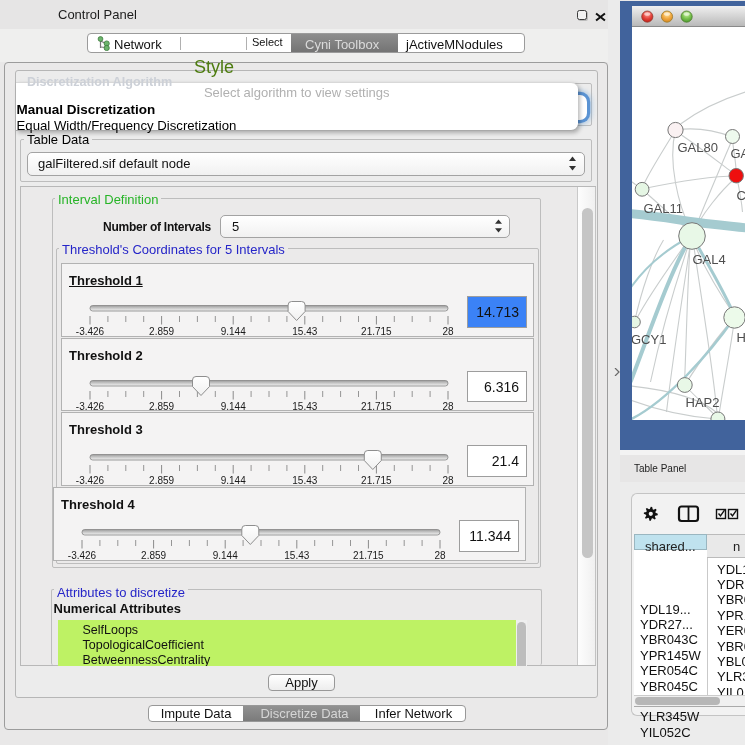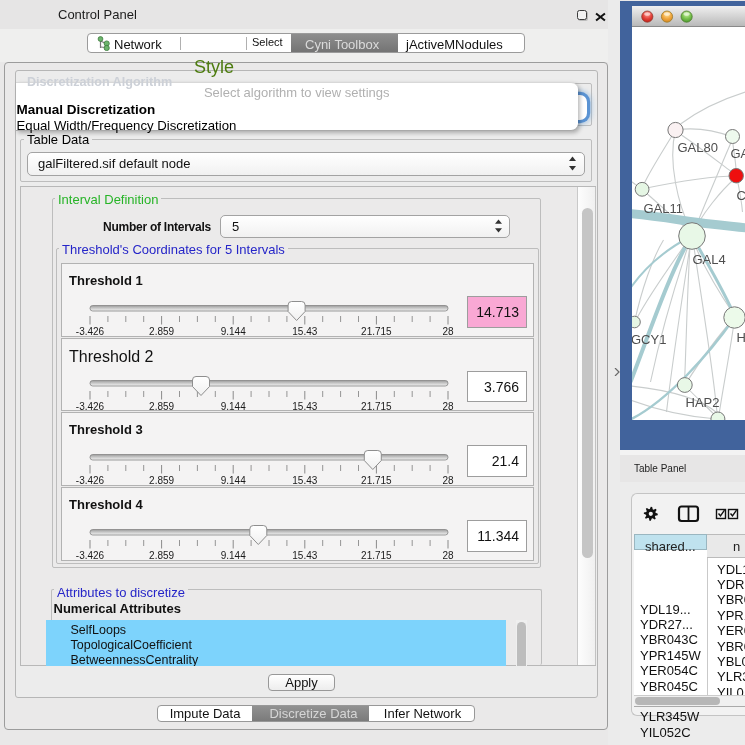--- a/index.html
+++ b/index.html
@@ -68,21 +68,21 @@
 <div class="abs" style="left:232px;top:218.5px;font-size:13px;color:#111;">5</div>
 <svg class="abs" style="left:494px;top:219px;" width="9" height="14" viewBox="0 0 9 14">
 <path d="M4.5 0.5 L8 4.7 L1 4.7 Z" fill="#333"></path>
     <path d="M4.5 13.5 L8 9.3 L1 9.3 Z" fill="#333"></path>
 </svg>
 
 <div class="grpborder" style="left:55.5px;top:248px;width:483.5px;height:316px;"></div>
 <div class="grptitle" style="left:59px;top:241.5px;color:#2525c8;background:#ebeaea;">Threshold's Coordinates for 5 Intervals</div>
 
 <div class="abs" style="left:61px;top:263px;width:472.5px;height:73.5px;background:#f4f3f3;border:1px solid #b2b2b2;">
-<div style="position:absolute;left:7px;top:9px;font-size:13px;font-weight:bold;color:#111;">Threshold 1</div>
+<div style="position:absolute;left:7px;top:9px;font-size:13px;font-weight:bold;color:#111;text-decoration:underline;">Threshold 1</div>
 <svg style="position:absolute;left:0;top:0;" width="472" height="73" viewBox="0 0 472 73">
 <defs>
         <linearGradient id="tr1" x1="0" y1="0" x2="0" y2="1">
           <stop offset="0" stop-color="#9a9a9a"></stop>
           <stop offset="0.45" stop-color="#c6c6c6"></stop>
           <stop offset="1" stop-color="#f2f2f2"></stop>
         </linearGradient>
 <linearGradient id="th1" x1="0" y1="0" x2="0" y2="1">
           <stop offset="0" stop-color="#ffffff"></stop>
           <stop offset="1" stop-color="#f0f0f0"></stop>
@@ -111,24 +111,24 @@
       <line x1="368.1" y1="52" x2="368.1" y2="58" stroke="#8a8a8a" stroke-width="0.9"></line>
       <line x1="386.0" y1="52" x2="386.0" y2="60.5" stroke="#8a8a8a" stroke-width="1"></line>
 <text x="28.0" y="71" text-anchor="middle" font-size="10" fill="#1a1a1a">-3.426</text>
       <text x="99.6" y="71" text-anchor="middle" font-size="10" fill="#1a1a1a">2.859</text>
       <text x="171.2" y="71" text-anchor="middle" font-size="10" fill="#1a1a1a">9.144</text>
       <text x="242.8" y="71" text-anchor="middle" font-size="10" fill="#1a1a1a">15.43</text>
       <text x="314.4" y="71" text-anchor="middle" font-size="10" fill="#1a1a1a">21.715</text>
       <text x="386.0" y="71" text-anchor="middle" font-size="10" fill="#1a1a1a">28</text>
 <path d="M 226.1,41 Q 226.1,37.5 229.6,37.5 L 239.6,37.5 Q 243.1,37.5 243.1,41 L 243.1,47.5 L 234.6,56.5 L 226.1,47.5 Z" fill="url(#th1)" stroke="#8e8e8e" stroke-width="1"></path>
 </svg>
-<div style="position:absolute;left:405px;top:32px;width:60px;height:31.5px;background:#f9a8d4;border:1px solid #9d9d9d;font-size:14px;color:#111;text-align:right;line-height:30px;padding-right:7px;">14.713</div>
+<div style="position:absolute;left:405px;top:32px;width:60px;height:31.5px;background:#3b82f6;border:1px solid #9d9d9d;font-size:14px;color:#111;text-align:right;line-height:30px;padding-right:7px;">14.713</div>
 </div>
 <div class="abs" style="left:61px;top:337.7px;width:472.5px;height:73.5px;background:#f4f3f3;border:1px solid #b2b2b2;">
-<div style="position:absolute;left:7px;top:9px;font-size:16px;font-weight:normal;color:#111;">Threshold 2</div>
+<div style="position:absolute;left:7px;top:9px;font-size:13px;font-weight:bold;color:#111;">Threshold 2</div>
 <svg style="position:absolute;left:0;top:0;" width="472" height="73" viewBox="0 0 472 73">
 <defs>
         <linearGradient id="tr2" x1="0" y1="0" x2="0" y2="1">
           <stop offset="0" stop-color="#9a9a9a"></stop>
           <stop offset="0.45" stop-color="#c6c6c6"></stop>
           <stop offset="1" stop-color="#f2f2f2"></stop>
         </linearGradient>
 <linearGradient id="th2" x1="0" y1="0" x2="0" y2="1">
           <stop offset="0" stop-color="#ffffff"></stop>
           <stop offset="1" stop-color="#f0f0f0"></stop>
@@ -157,21 +157,21 @@
       <line x1="368.1" y1="52" x2="368.1" y2="58" stroke="#8a8a8a" stroke-width="0.9"></line>
       <line x1="386.0" y1="52" x2="386.0" y2="60.5" stroke="#8a8a8a" stroke-width="1"></line>
 <text x="28.0" y="71" text-anchor="middle" font-size="10" fill="#1a1a1a">-3.426</text>
       <text x="99.6" y="71" text-anchor="middle" font-size="10" fill="#1a1a1a">2.859</text>
       <text x="171.2" y="71" text-anchor="middle" font-size="10" fill="#1a1a1a">9.144</text>
       <text x="242.8" y="71" text-anchor="middle" font-size="10" fill="#1a1a1a">15.43</text>
       <text x="314.4" y="71" text-anchor="middle" font-size="10" fill="#1a1a1a">21.715</text>
       <text x="386.0" y="71" text-anchor="middle" font-size="10" fill="#1a1a1a">28</text>
 <path d="M 130.5,41 Q 130.5,37.5 134.0,37.5 L 144.0,37.5 Q 147.5,37.5 147.5,41 L 147.5,47.5 L 139.0,56.5 L 130.5,47.5 Z" fill="url(#th2)" stroke="#8e8e8e" stroke-width="1"></path>
 </svg>
-<div style="position:absolute;left:405px;top:32px;width:60px;height:31.5px;background:#fff;border:1px solid #9d9d9d;font-size:14px;color:#111;text-align:right;line-height:30px;padding-right:7px;">3.766</div>
+<div style="position:absolute;left:405px;top:32px;width:60px;height:31.5px;background:#fff;border:1px solid #9d9d9d;font-size:14px;color:#111;text-align:right;line-height:30px;padding-right:7px;">6.316</div>
 </div>
 <div class="abs" style="left:61px;top:412.4px;width:472.5px;height:73.5px;background:#f4f3f3;border:1px solid #b2b2b2;">
 <div style="position:absolute;left:7px;top:9px;font-size:13px;font-weight:bold;color:#111;">Threshold 3</div>
 <svg style="position:absolute;left:0;top:0;" width="472" height="73" viewBox="0 0 472 73">
 <defs>
         <linearGradient id="tr3" x1="0" y1="0" x2="0" y2="1">
           <stop offset="0" stop-color="#9a9a9a"></stop>
           <stop offset="0.45" stop-color="#c6c6c6"></stop>
           <stop offset="1" stop-color="#f2f2f2"></stop>
         </linearGradient>
@@ -205,21 +205,21 @@
 <text x="28.0" y="71" text-anchor="middle" font-size="10" fill="#1a1a1a">-3.426</text>
       <text x="99.6" y="71" text-anchor="middle" font-size="10" fill="#1a1a1a">2.859</text>
       <text x="171.2" y="71" text-anchor="middle" font-size="10" fill="#1a1a1a">9.144</text>
       <text x="242.8" y="71" text-anchor="middle" font-size="10" fill="#1a1a1a">15.43</text>
       <text x="314.4" y="71" text-anchor="middle" font-size="10" fill="#1a1a1a">21.715</text>
       <text x="386.0" y="71" text-anchor="middle" font-size="10" fill="#1a1a1a">28</text>
 <path d="M 302.3,41 Q 302.3,37.5 305.8,37.5 L 315.8,37.5 Q 319.3,37.5 319.3,41 L 319.3,47.5 L 310.8,56.5 L 302.3,47.5 Z" fill="url(#th3)" stroke="#8e8e8e" stroke-width="1"></path>
 </svg>
 <div style="position:absolute;left:405px;top:32px;width:60px;height:31.5px;background:#fff;border:1px solid #9d9d9d;font-size:14px;color:#111;text-align:right;line-height:30px;padding-right:7px;">21.4</div>
 </div>
-<div class="abs" style="left:61px;top:487.1px;width:472.5px;height:73.5px;background:#f4f3f3;border:1px solid #b2b2b2;">
+<div class="abs" style="left:53px;top:487.1px;width:472.5px;height:73.5px;background:#f4f3f3;border:1px solid #b2b2b2;">
 <div style="position:absolute;left:7px;top:9px;font-size:13px;font-weight:bold;color:#111;">Threshold 4</div>
 <svg style="position:absolute;left:0;top:0;" width="472" height="73" viewBox="0 0 472 73">
 <defs>
         <linearGradient id="tr4" x1="0" y1="0" x2="0" y2="1">
           <stop offset="0" stop-color="#9a9a9a"></stop>
           <stop offset="0.45" stop-color="#c6c6c6"></stop>
           <stop offset="1" stop-color="#f2f2f2"></stop>
         </linearGradient>
 <linearGradient id="th4" x1="0" y1="0" x2="0" y2="1">
           <stop offset="0" stop-color="#ffffff"></stop>
@@ -255,29 +255,29 @@
       <text x="314.4" y="71" text-anchor="middle" font-size="10" fill="#1a1a1a">21.715</text>
       <text x="386.0" y="71" text-anchor="middle" font-size="10" fill="#1a1a1a">28</text>
 <path d="M 187.8,41 Q 187.8,37.5 191.3,37.5 L 201.3,37.5 Q 204.8,37.5 204.8,41 L 204.8,47.5 L 196.3,56.5 L 187.8,47.5 Z" fill="url(#th4)" stroke="#8e8e8e" stroke-width="1"></path>
 </svg>
 <div style="position:absolute;left:405px;top:32px;width:60px;height:31.5px;background:#fff;border:1px solid #9d9d9d;font-size:14px;color:#111;text-align:right;line-height:30px;padding-right:7px;">11.344</div>
 </div>
 
 <div class="grpborder" style="left:50.8px;top:589px;width:491px;height:76px;border-bottom:none;"></div>
 <div class="grptitle" style="left:54px;top:584.5px;color:#2525c8;background:#ebeaea;">Attributes to discretize</div>
 <div class="abs" style="left:53.5px;top:601px;font-size:13px;font-weight:bold;color:#111;">Numerical Attributes</div>
-<div class="abs" style="left:46px;top:619.5px;width:460px;height:46.5px;background:#7dd3fc;overflow:hidden;">
+<div class="abs" style="left:58px;top:619.5px;width:460px;height:46.5px;background:#bef264;overflow:hidden;">
   <div style="padding-left:24.5px;padding-top:3px;font-size:12.5px;color:#111;line-height:15px;">SelfLoops<br>TopologicalCoefficient<br>BetweennessCentrality</div>
 </div>
 <div class="abs" style="left:515.5px;top:619.5px;width:11.5px;height:46.5px;background:#efefef;"></div>
 <div class="abs" style="left:517px;top:621.5px;width:9px;height:44.5px;background:#bdbdbd;border-radius:5px 5px 0 0;"></div>
 
 <div class="abs" style="left:268px;top:673.5px;width:67px;height:17px;background:linear-gradient(#ffffff,#ededed);border:1px solid #989898;border-radius:4px;font-size:13px;color:#111;text-align:center;line-height:15px;">Apply</div>
 
-<div class="abs" style="left:147.9px;top:704.7px;width:318.2px;height:17px;border:1px solid #989898;border-radius:4px;background:#fff;overflow:hidden;margin-left:9px;">
+<div class="abs" style="left:147.9px;top:704.7px;width:318.2px;height:17px;border:1px solid #989898;border-radius:4px;background:#fff;overflow:hidden;">
   <div style="position:absolute;left:0;top:0;width:94.3px;height:17px;text-align:center;font-size:13px;line-height:15px;color:#111;">Impute Data</div>
   <div style="position:absolute;left:94.3px;top:0;width:116.7px;height:17px;text-align:center;font-size:13px;line-height:15px;color:#d6d6d6;background:linear-gradient(#919191,#787878);padding-left:6px;">Discretize Data</div>
   <div style="position:absolute;left:211px;top:0;width:107.2px;height:17px;text-align:center;font-size:13px;line-height:15px;color:#111;">Infer Network</div>
 </div>
 
 <div class="abs" style="left:15.9px;top:81.6px;width:561.7px;height:49.2px;background:#ffffff;border-top:1px solid #d8d8d8;border-bottom:1px solid #a9a9a9;border-radius:0 7px 7px 0;box-shadow:2px 2px 4px rgba(0,0,0,0.28);"></div>
 <div class="abs" style="left:27px;top:74.5px;font-size:12.6px;font-weight:bold;color:#ccd0d7;z-index:5;">Discretization Algorithm</div>
 <div class="abs" style="left:15.9px;top:85px;width:561.7px;text-align:center;font-size:13px;color:#b0b0b0;z-index:5;">Select algorithm to view settings</div>
 <div class="abs" style="left:16.5px;top:101.5px;font-size:13.5px;font-weight:bold;color:#000;z-index:5;">Manual Discretization</div>
 <div class="abs" style="left:16.5px;top:118px;font-size:13.2px;color:#000;z-index:5;">Equal Width/Frequency Discretization</div>

